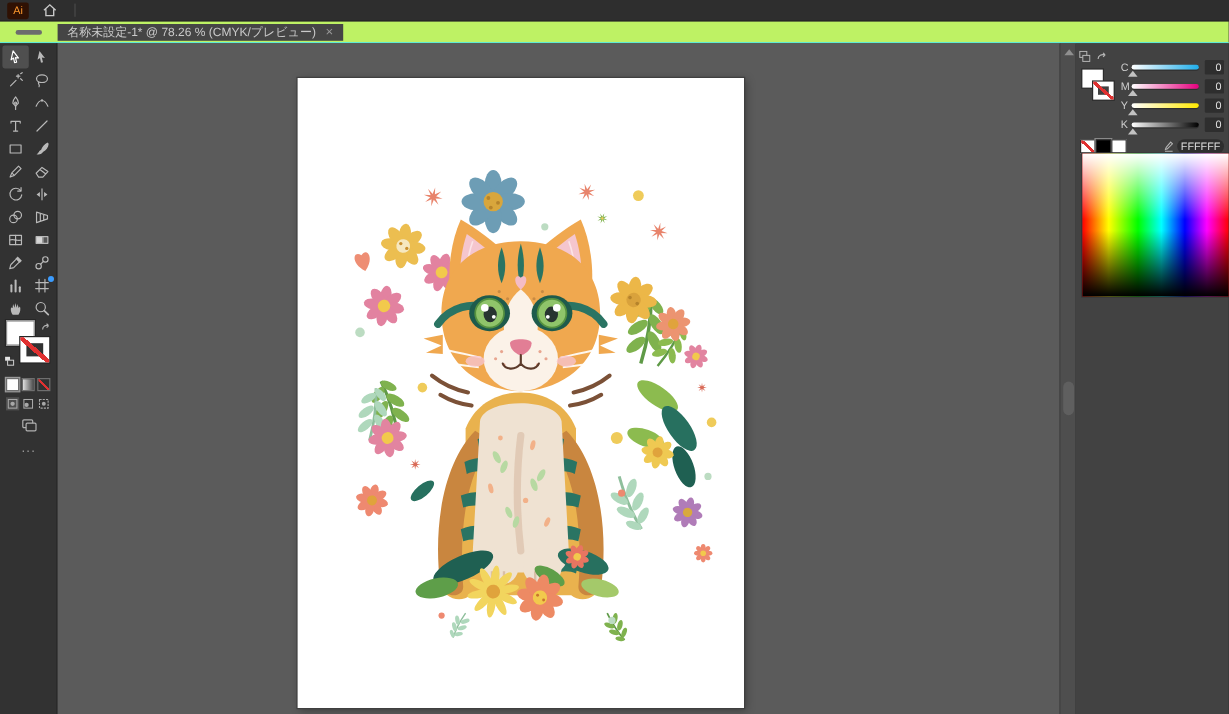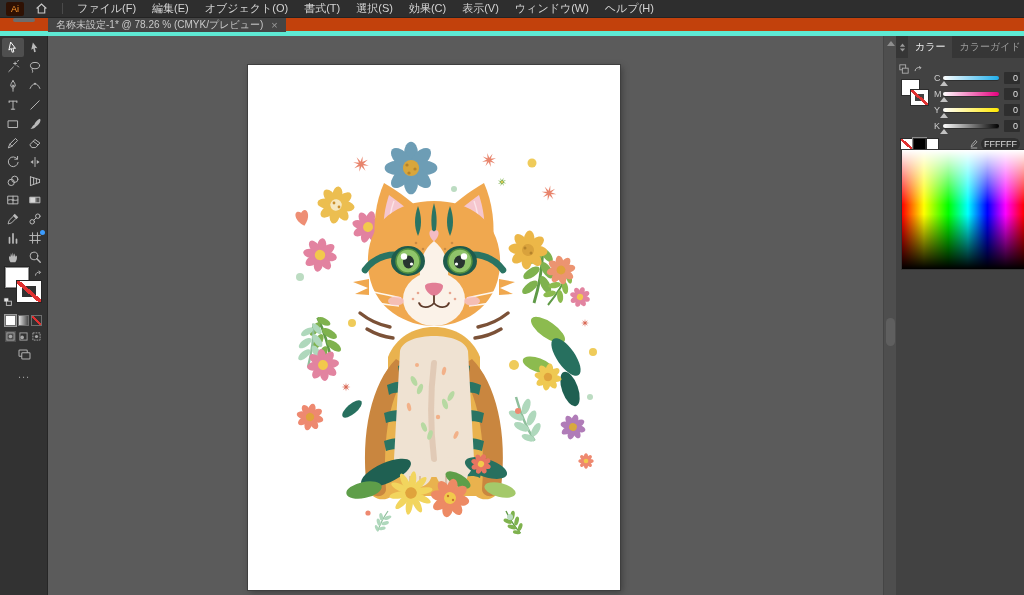--- a/index.html
+++ b/index.html
@@ -10,21 +10,21 @@
   .menubar { height:18px; background:#2e2e2e; display:flex; align-items:center;
     border-bottom:1px solid #232323; padding-left:6px; }
   .ai-logo { width:18px; height:14px; background:#2f1103; color:#ff9a2e; font-weight:normal;
     font-size:9px; display:flex; align-items:center; justify-content:center; border-radius:2px; margin-right:8px;}
   .home-btn { width:18px; height:14px; display:flex; align-items:center; justify-content:center; color:#c9c9c9; margin-right:6px;}
   .mb-div { width:1px; height:11px; background:#4a4a4a; margin:0 6px; }
   .menu-items { display:flex; }
   .menu-item { color:#d4d4d4; font-size:11px; padding:0 8px; line-height:17px; cursor:default; }
 
   
-  .tabbar { height:18px; background:#c2410c; display:flex; align-items:flex-start; border-bottom:5px solid #5eead4;}
+  .tabbar { height:18px; background:#bef264; display:flex; align-items:center; border-bottom:1px solid #5eead4;}
   .dock-stub { width:48px; display:flex; align-items:center; justify-content:center; }
   .dock-grip { width:22px; height:4px; border-radius:2px; background:#6d6d6d; }
   .doc-tab { background:#454545; display:flex; align-items:center; padding:0 8px; max-width:260px; }
   .doc-tab-title { color:#c9c9c9; font-size:10px; white-space:nowrap; }
   .doc-tab-close { color:#9a9a9a; font-size:11px; margin-left:8px; line-height:10px; }
 
   
   .main { display:flex; height:559px; }
 
   
@@ -101,31 +101,20 @@
 <body>
 
 <div class="menubar">
   <div class="ai-logo">Ai</div>
   <div class="home-btn">
     <svg viewBox="0 0 16 16" width="13" height="13" fill="none" stroke="currentColor" stroke-width="1.4">
       <path d="M2 8 L8 2.5 L14 8 M4 7 V13.5 H12 V7"></path>
     </svg>
   </div>
   <div class="mb-div"></div>
-  <div class="menu-items">
-      <span class="menu-item">ファイル(F)</span>
-      <span class="menu-item">編集(E)</span>
-      <span class="menu-item">オブジェクト(O)</span>
-      <span class="menu-item">書式(T)</span>
-      <span class="menu-item">選択(S)</span>
-      <span class="menu-item">効果(C)</span>
-      <span class="menu-item">表示(V)</span>
-      <span class="menu-item">ウィンドウ(W)</span>
-      <span class="menu-item">ヘルプ(H)</span>
-    </div>
 </div>
 
 <div class="tabbar">
   <div class="dock-stub">
       <div class="dock-grip"></div>
     </div>
   <div class="doc-tab">
     <span class="doc-tab-title">名称未設定-1* @ 78.26 % (CMYK/プレビュー)</span>
     <span class="doc-tab-close">×</span>
   </div>
@@ -548,34 +537,20 @@
       </svg>
     </div>
   </div>
 
   <div class="vscroll">
     <div class="arrow-up"></div>
     <div class="thumb"></div>
   </div>
 
   <div class="panel">
-    <div class="panel-tabs">
-      <div class="ptab-collapse">
-        <svg viewBox="0 0 8 12" width="7" height="11" fill="currentColor">
-          <path d="M1 5 L4 1.5 L7 5 Z"></path>
-            <path d="M1 7 L4 10.5 L7 7 Z"></path>
-        </svg>
-      </div>
-      <div class="ptab active">
-          <span>カラー</span>
-        </div>
-      <div class="ptab">
-          <span>カラーガイド</span>
-        </div>
-    </div>
     <div class="cp-body">
       <div class="cp-icons">
         <svg viewBox="0 0 12 12" width="10" height="10">
           <rect x="1" y="1" width="7" height="6" fill="none" stroke="currentColor"></rect>
           <rect x="4" y="5" width="7" height="6" fill="#424242" stroke="currentColor"></rect>
         </svg>
         <svg viewBox="0 0 12 12" width="10" height="10" fill="none" stroke="currentColor" stroke-width="1.2">
           <path d="M2.5 8.5 C2.5 5 6 3.5 9.5 4.5 M9.5 4.5 L7.5 2.5 M9.5 4.5 L7.5 6.5"></path>
         </svg>
       </div>

